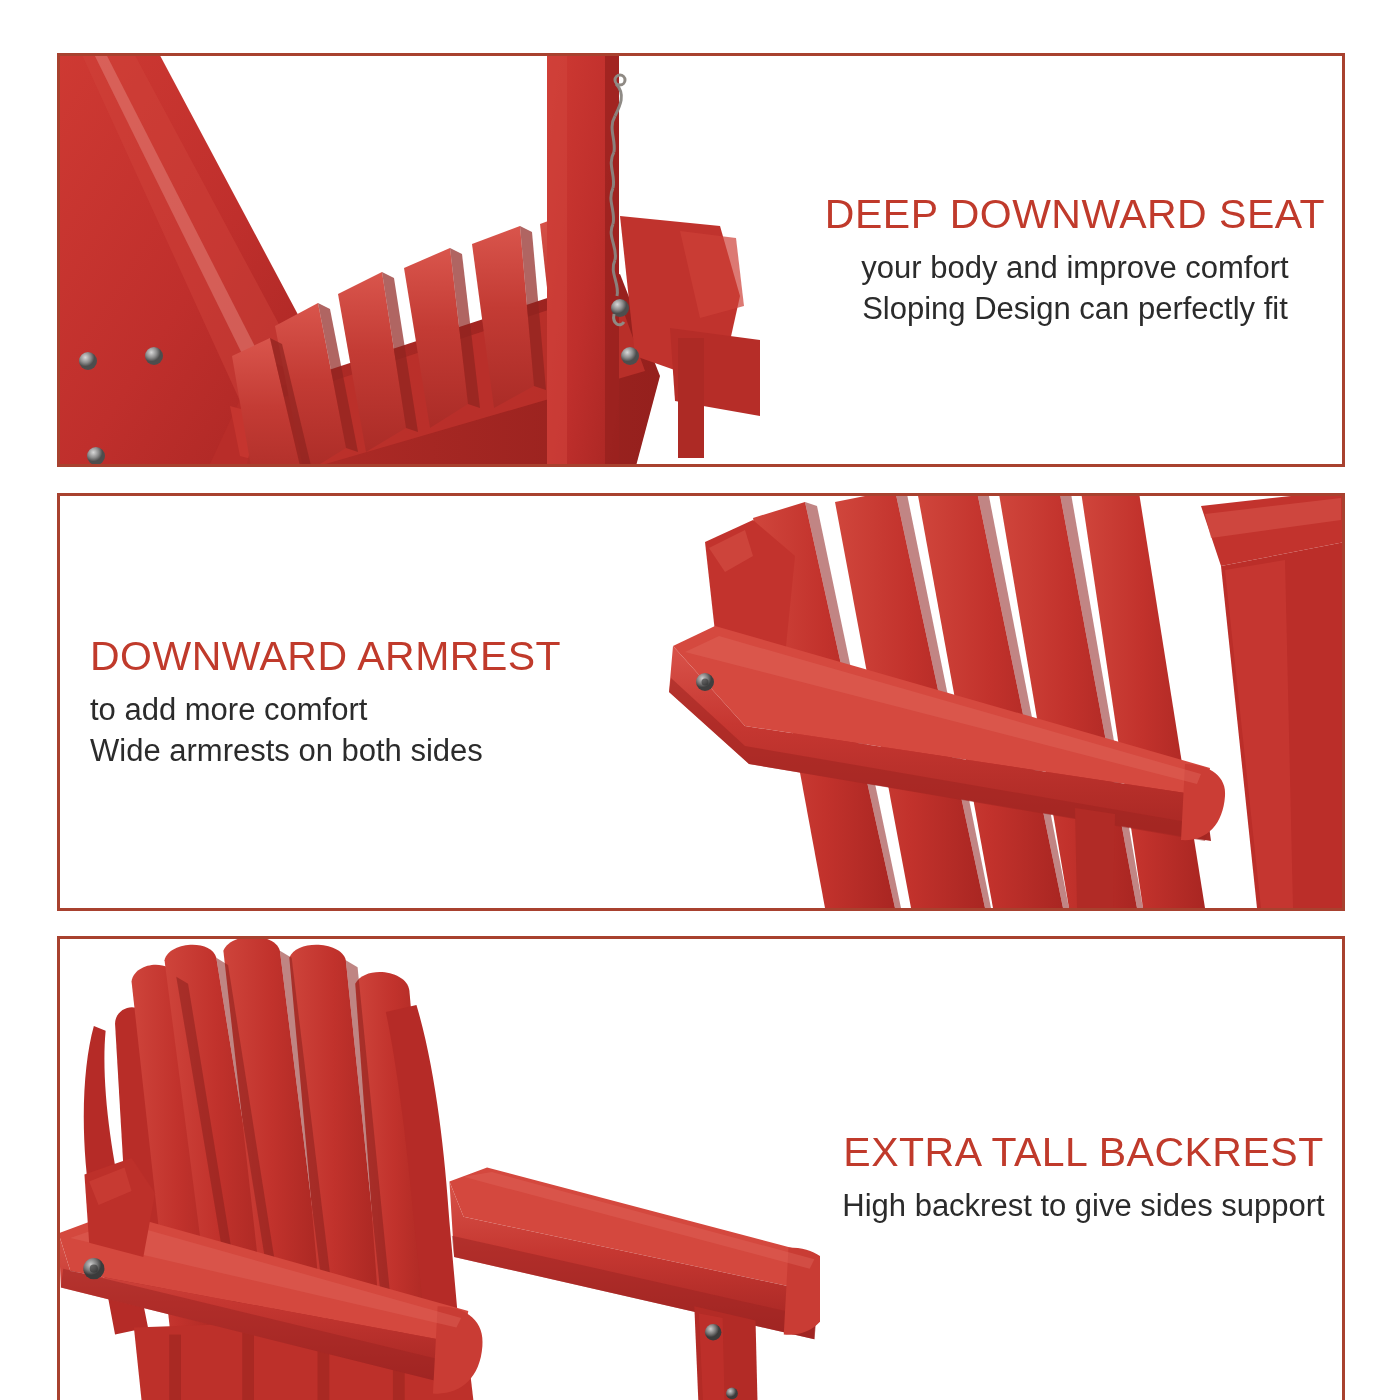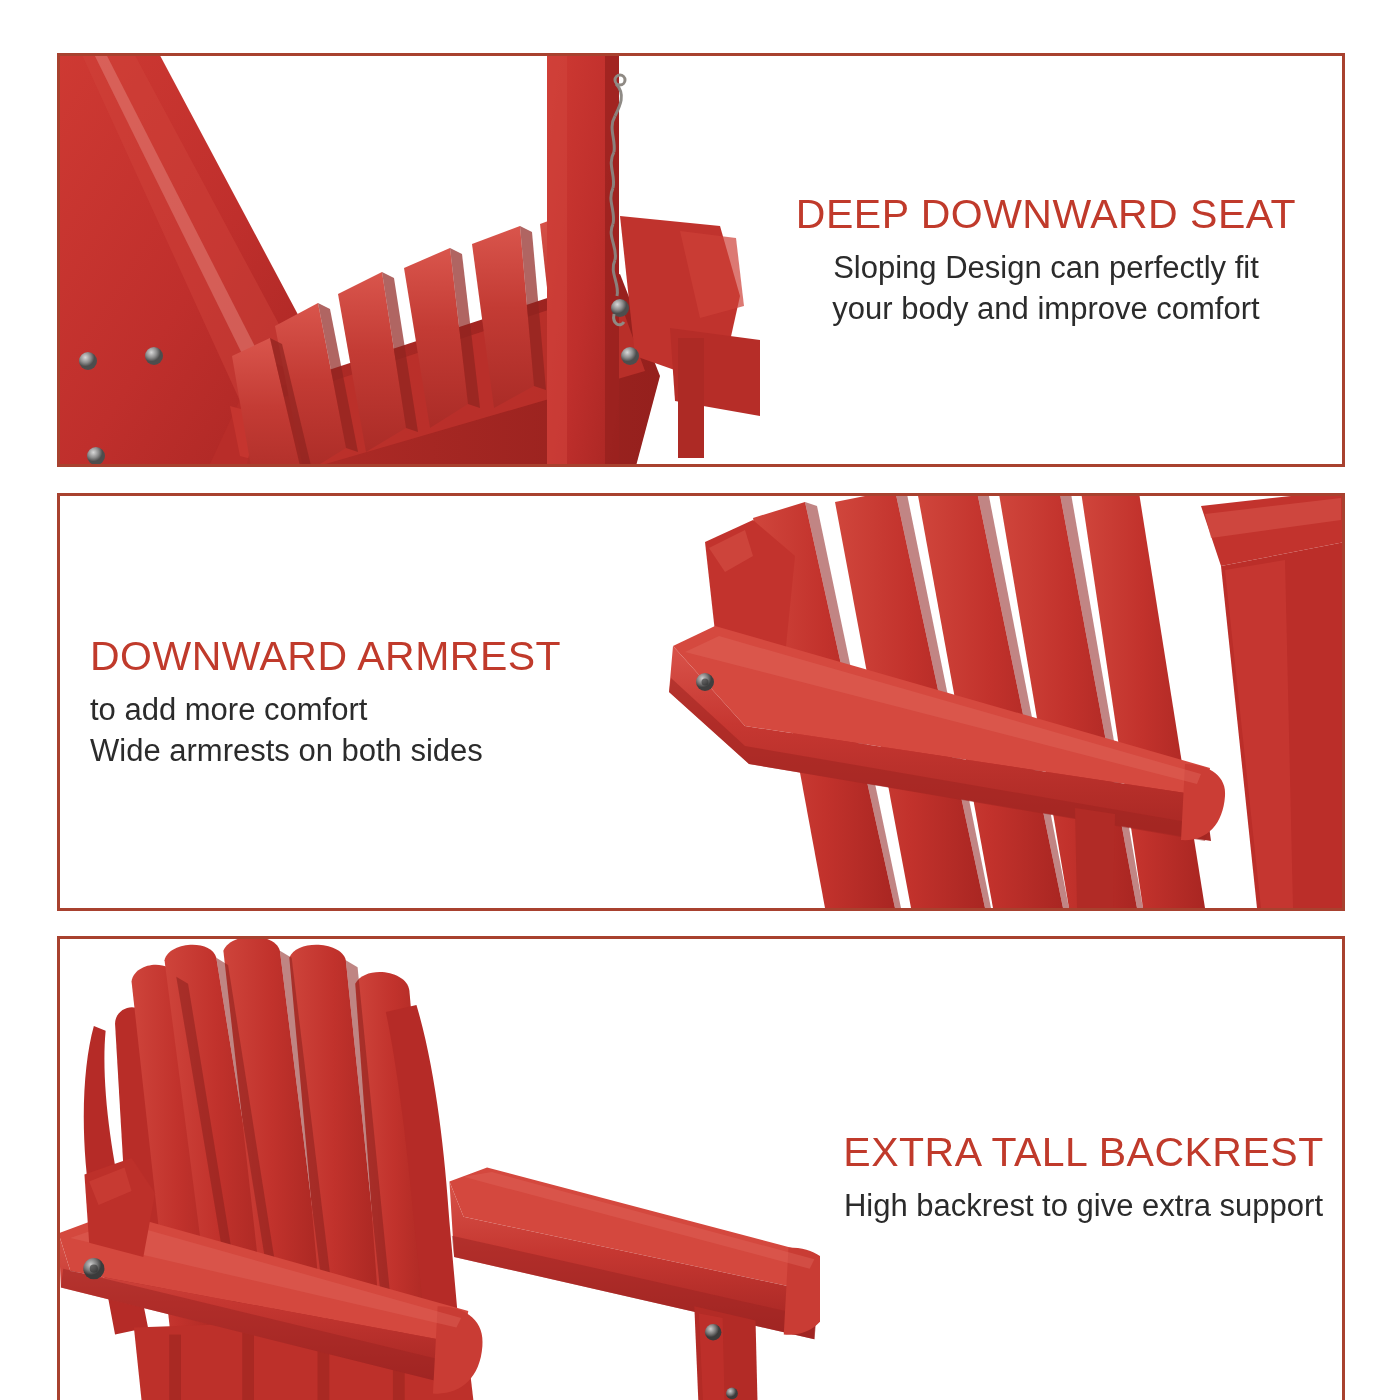--- a/index.html
+++ b/index.html
@@ -51,21 +51,21 @@
     font-size:31px;
     font-weight:400;
     line-height:1.32;
     margin:0;
   }
   .center-txt{text-align:center;align-items:center;}
   .left-txt{text-align:left;align-items:flex-start;}
 
   
   #p1-photo{left:0;width:740px;}
-  #p1-text{left:716px;width:540px;}
+  #p1-text{left:745px;width:540px;}
 
   
   #p2-text{left:30px;width:560px;}
   #p2-photo{left:585px;width:700px;}
 
   
   #p3-photo{left:0;width:760px;}
   #p3-text{left:762px;width:523px;}
 </style>
 </head>
@@ -151,22 +151,22 @@
         <circle cx="28" cy="305" r="9" fill="url(#screw)"></circle>
         <circle cx="94" cy="300" r="9" fill="url(#screw)"></circle>
         <circle cx="36" cy="400" r="9" fill="url(#screw)"></circle>
         <circle cx="570" cy="300" r="9" fill="url(#screw)"></circle>
       </svg>
     </div>
 
     <div class="text-block center-txt" id="p1-text">
       <div class="heading">DEEP DOWNWARD SEAT</div>
       <div class="body-text">
+        <div>your body and improve comfort</div>
         <div>Sloping Design can perfectly fit</div>
-        <div>your body and improve comfort</div>
       </div>
     </div>
   </div>
 
   <div class="panel" id="panel-2">
 
     <div class="text-block left-txt" id="p2-text">
       <div class="heading">DOWNWARD ARMREST</div>
       <div class="body-text">
         <div>to add more comfort</div>
@@ -306,18 +306,18 @@
         <circle cx="86" cy="280" r="3.5" fill="#2f2f2f" opacity="0.6"></circle>
 
         <polygon points="78,200 118,186 138,216 128,270 82,258" fill="#bd302a"></polygon>
         <polygon points="82,206 112,194 118,214 90,226" fill="#cd4038" opacity="0.65"></polygon>
       </svg>
     </div>
 
     <div class="text-block center-txt" id="p3-text">
       <div class="heading">EXTRA TALL BACKREST</div>
       <div class="body-text">
-        <div>High backrest to give extra support</div>
+        <div>High backrest to give sides support</div>
       </div>
     </div>
   </div>
 
 </div>
 
 </body></html>

